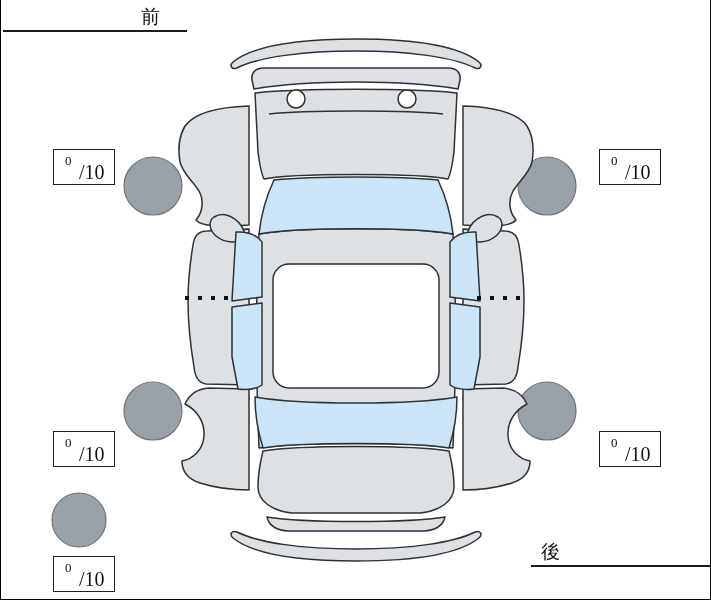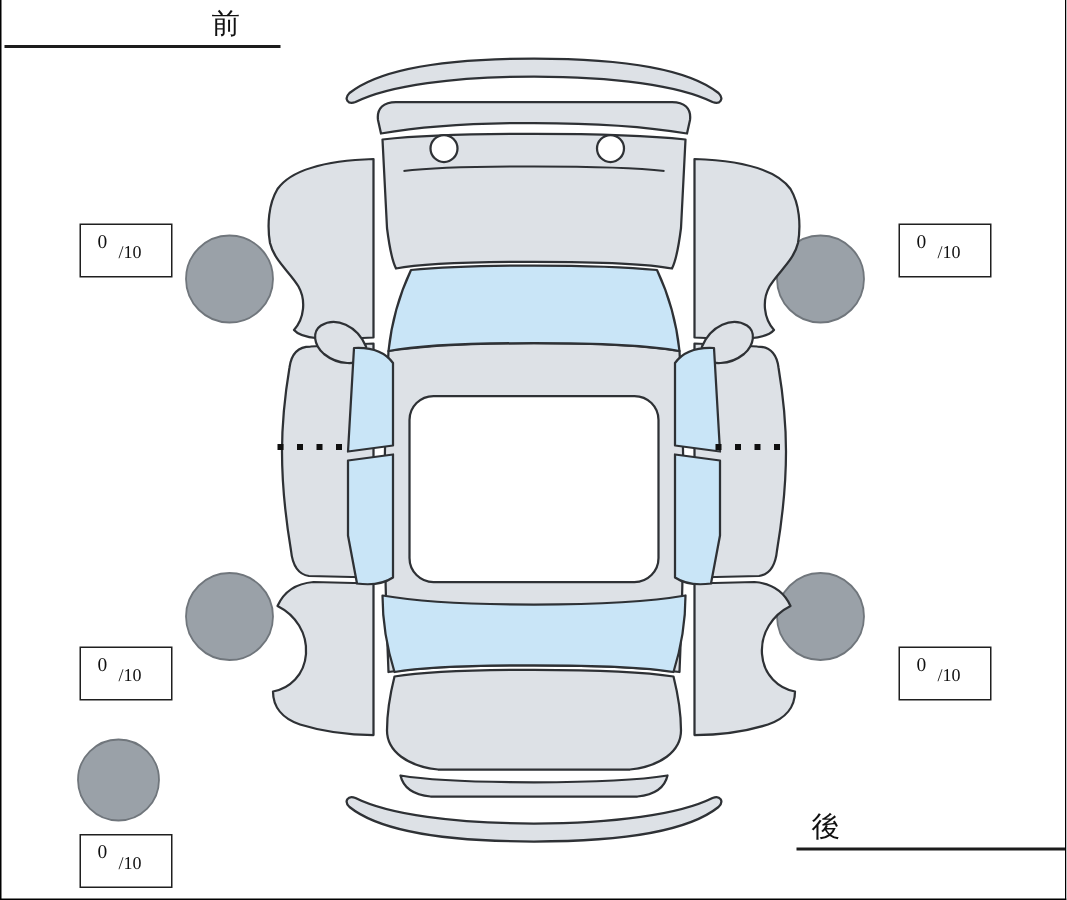--- a/index.html
+++ b/index.html
@@ -42,21 +42,21 @@
   .score-num {
     position: absolute;
     left: 11px; top: 3px;
     font-size: 13px;
     color: #111;
     font-family: "Liberation Serif", serif;
   }
   .score-den {
     position: absolute;
     left: 25px; top: 11px;
-    font-size: 12px;
+    font-size: 20px;
     color: #111;
     font-family: "Liberation Serif", serif;
   }
   .pos-fl { left: 52px;  top: 149px; }
   .pos-fr { left: 598px; top: 149px; }
   .pos-rl { left: 52px;  top: 431px; }
   .pos-rr { left: 598px; top: 431px; }
   .pos-sp { left: 52px;  top: 556px; }
 
   svg.car-svg {

